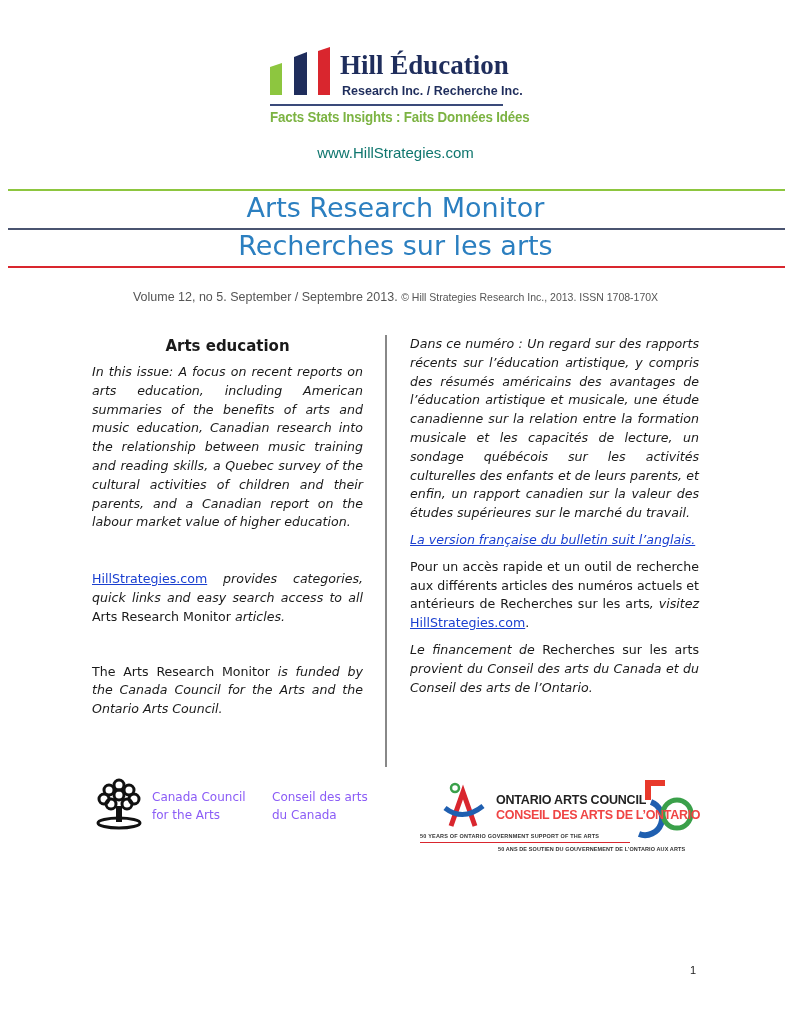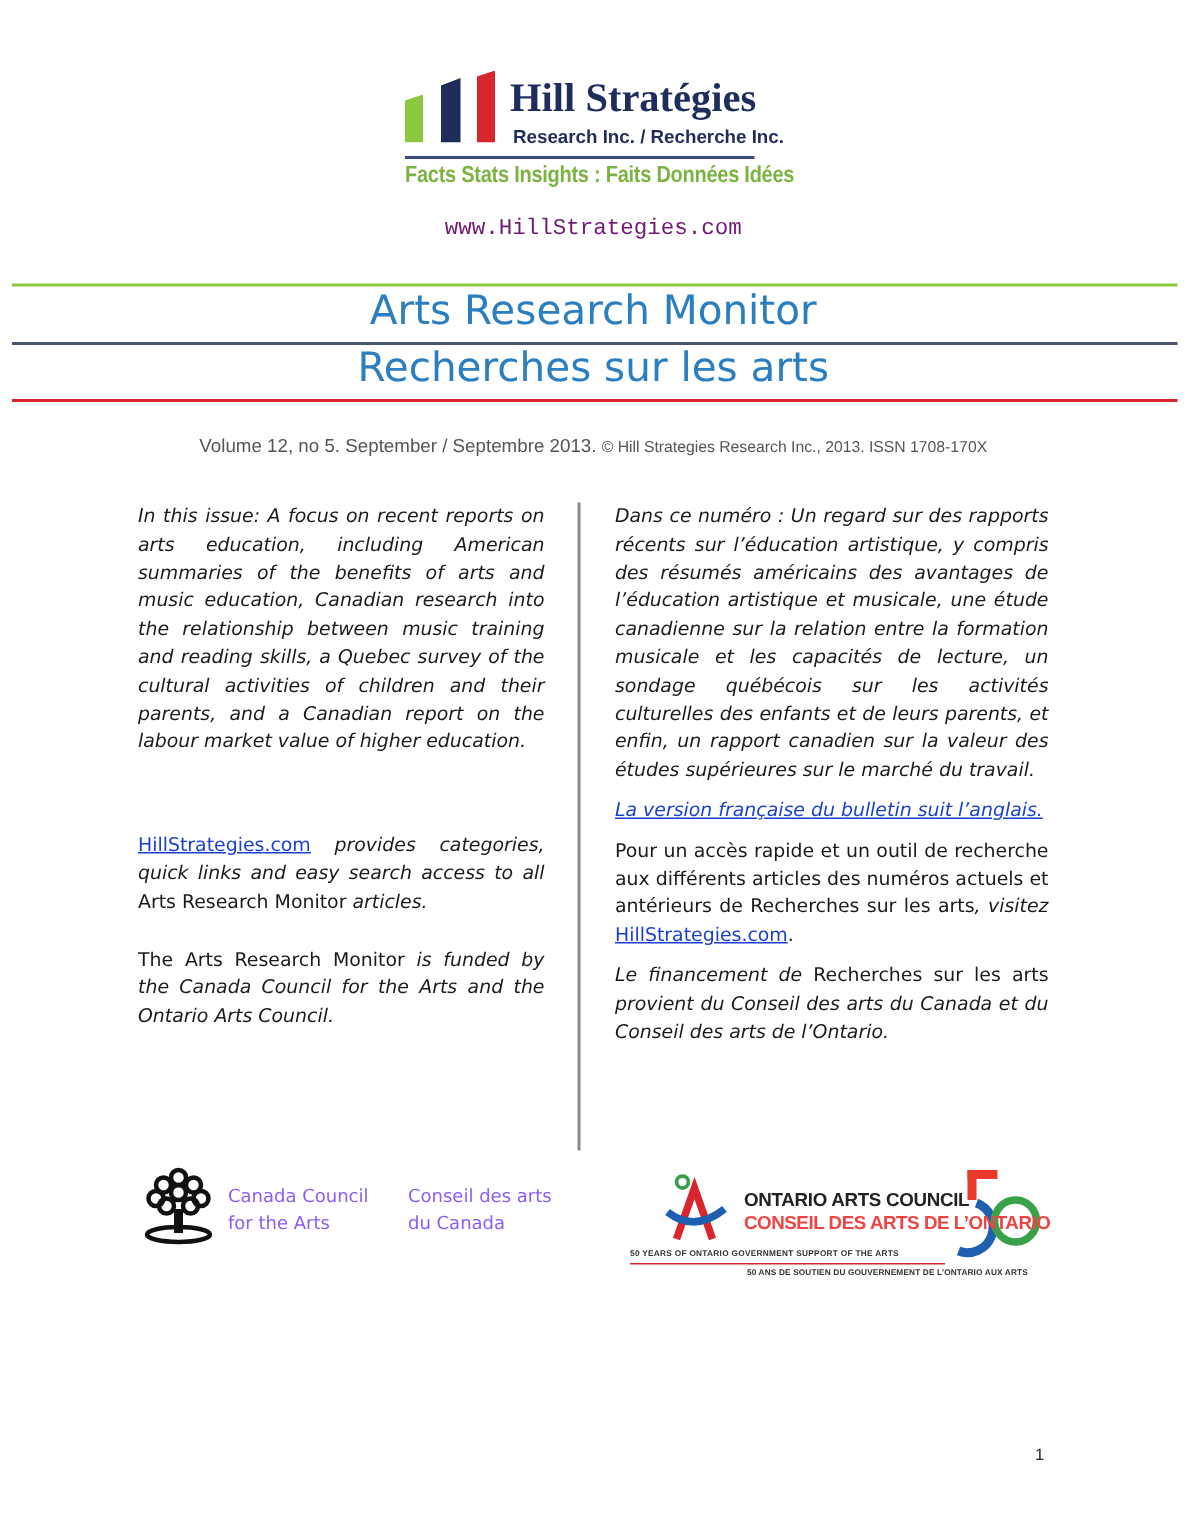--- a/index.html
+++ b/index.html
@@ -5,21 +5,21 @@
     html, body { margin: 0; padding: 0; background: #ffffff; }
     body { width: 791px; height: 1024px; position: relative; overflow: hidden; font-family: "DejaVu Sans", sans-serif; color: #1a1a1a; }
     .abs { position: absolute; }
 
     
     .logo-bars { left: 270px; top: 47px; width: 60px; height: 48px; }
     .brand-name { left: 340px; top: 50px; font-family: "Liberation Serif", serif; font-weight: bold; font-size: 27px; color: #1f2d5c; letter-spacing: 0px; white-space: nowrap; }
     .brand-sub { left: 342px; top: 84px; font-family: Liberation Sans, sans-serif; font-weight: bold; font-size: 12.5px; color: #1f2d5c; white-space: nowrap; }
     .brand-rule { left: 270px; top: 104px; width: 233px; height: 2px; background: #3a4a7a; }
     .brand-tagline { left: 270px; top: 108px; font-family: "Liberation Sans", sans-serif; font-weight: bold; font-size: 15.5px; color: #7cb342; white-space: nowrap; transform: scaleX(0.86); transform-origin: left; letter-spacing: -0.2px; }
-    .brand-url { left: 0; width: 791px; top: 144px; text-align: center; font-family: Liberation Mono, monospace; font-size: 15px; color: #701a75; }
+    .brand-url { left: 0; width: 791px; top: 144px; text-align: center; font-family: Liberation Sans, sans-serif; font-size: 15px; color: #0f766e; }
 
     
     .rule { left: 8px; width: 777px; height: 2px; }
     .rule-green { top: 189px; background: #8dc63f; }
     .rule-navy { top: 228px; background: #4a5470; }
     .rule-red { top: 266px; background: #d9262e; }
     .title { left: 0; width: 791px; text-align: center; font-family: "DejaVu Sans", sans-serif; font-size: 27px; color: #2b7fc0; white-space: nowrap; }
     .title-en { top: 192px; }
     .title-fr { top: 230px; }
     .volume { left: 0; width: 791px; top: 290px; text-align: center; font-family: "Liberation Sans", sans-serif; font-size: 12.5px; color: #555555; white-space: nowrap; }
@@ -49,41 +49,42 @@
     .page-num { left: 690px; top: 964px; font-family: "Liberation Sans", sans-serif; font-size: 11px; color: #222; }
   </style>
 </head>
 <body>
 
 <svg class="abs logo-bars" viewBox="0 0 60 48">
   <polygon points="0,20 12,16 12,48 0,48" fill="#8dc63f"></polygon>
   <polygon points="24,10 37,5 37,48 24,48" fill="#1f2d5c"></polygon>
   <polygon points="48,4 60,0 60,48 48,48" fill="#d9262e"></polygon>
 </svg>
-<div class="abs brand-name">Hill Stratégies</div>
+<div class="abs brand-name">Hill Éducation</div>
 <div class="abs brand-sub">Research Inc. / Recherche Inc.</div>
 <div class="abs brand-rule"></div>
 <div class="abs brand-tagline">Facts Stats Insights : Faits Données Idées</div>
 <div class="abs brand-url">www.HillStrategies.com</div>
 
 <div class="abs rule rule-green"></div>
 <div class="abs title title-en">Arts Research Monitor</div>
 <div class="abs rule rule-navy"></div>
 <div class="abs title title-fr">Recherches sur les arts</div>
 <div class="abs rule rule-red"></div>
 
 <div class="abs volume">
   <span>Volume 12, no 5. September / Septembre 2013.</span>
   <span class="small">© Hill Strategies Research Inc., 2013. ISSN 1708-170X</span>
 </div>
 
 <div class="abs col col-left">
+  <h2>Arts education</h2>
   <p>In this issue: A focus on recent reports on arts education, including American summaries of the benefits of arts and music education, Canadian research into the relationship between music training and reading skills, a Quebec survey of the cultural activities of children and their parents, and a Canadian report on the labour market value of higher education.</p>
-  <p style="margin-top:50px"><a class="upright">HillStrategies.com</a><span> provides categories, quick links and easy search access to all </span><span class="upright">Arts Research Monitor</span><span> articles.</span></p>
-  <p style="margin-top:20px"><span class="upright">The Arts Research Monitor</span><span> is funded by the Canada Council for the Arts and the Ontario Arts Council.</span></p>
+  <p style="margin-top:38px"><a class="upright">HillStrategies.com</a><span> provides categories, quick links and easy search access to all </span><span class="upright">Arts Research Monitor</span><span> articles.</span></p>
+  <p style="margin-top:36px"><span class="upright">The Arts Research Monitor</span><span> is funded by the Canada Council for the Arts and the Ontario Arts Council.</span></p>
 </div>
 
 <div class="abs divider"></div>
 
 <div class="abs col col-right">
   <p>Dans ce numéro : Un regard sur des rapports récents sur l’éducation artistique, y compris des résumés américains des avantages de l’éducation artistique et musicale, une étude canadienne sur la relation entre la formation musicale et les capacités de lecture, un sondage québécois sur les activités culturelles des enfants et de leurs parents, et enfin, un rapport canadien sur la valeur des études supérieures sur le marché du travail.</p>
   <p style="margin-top:8px; text-align:left"><a>La version française du bulletin suit l’anglais.</a></p>
   <p style="margin-top:8px"><span class="upright">Pour un accès rapide et un outil de recherche aux différents articles des numéros actuels et antérieurs de </span><span class="upright">Recherches sur les arts</span><span>, visitez </span><a class="upright">HillStrategies.com</a><span class="upright">.</span></p>
   <p style="margin-top:8px"><span>Le financement de </span><span class="upright">Recherches sur les arts</span><span> provient du Conseil des arts du Canada et du Conseil des arts de l’Ontario.</span></p>
 </div>

